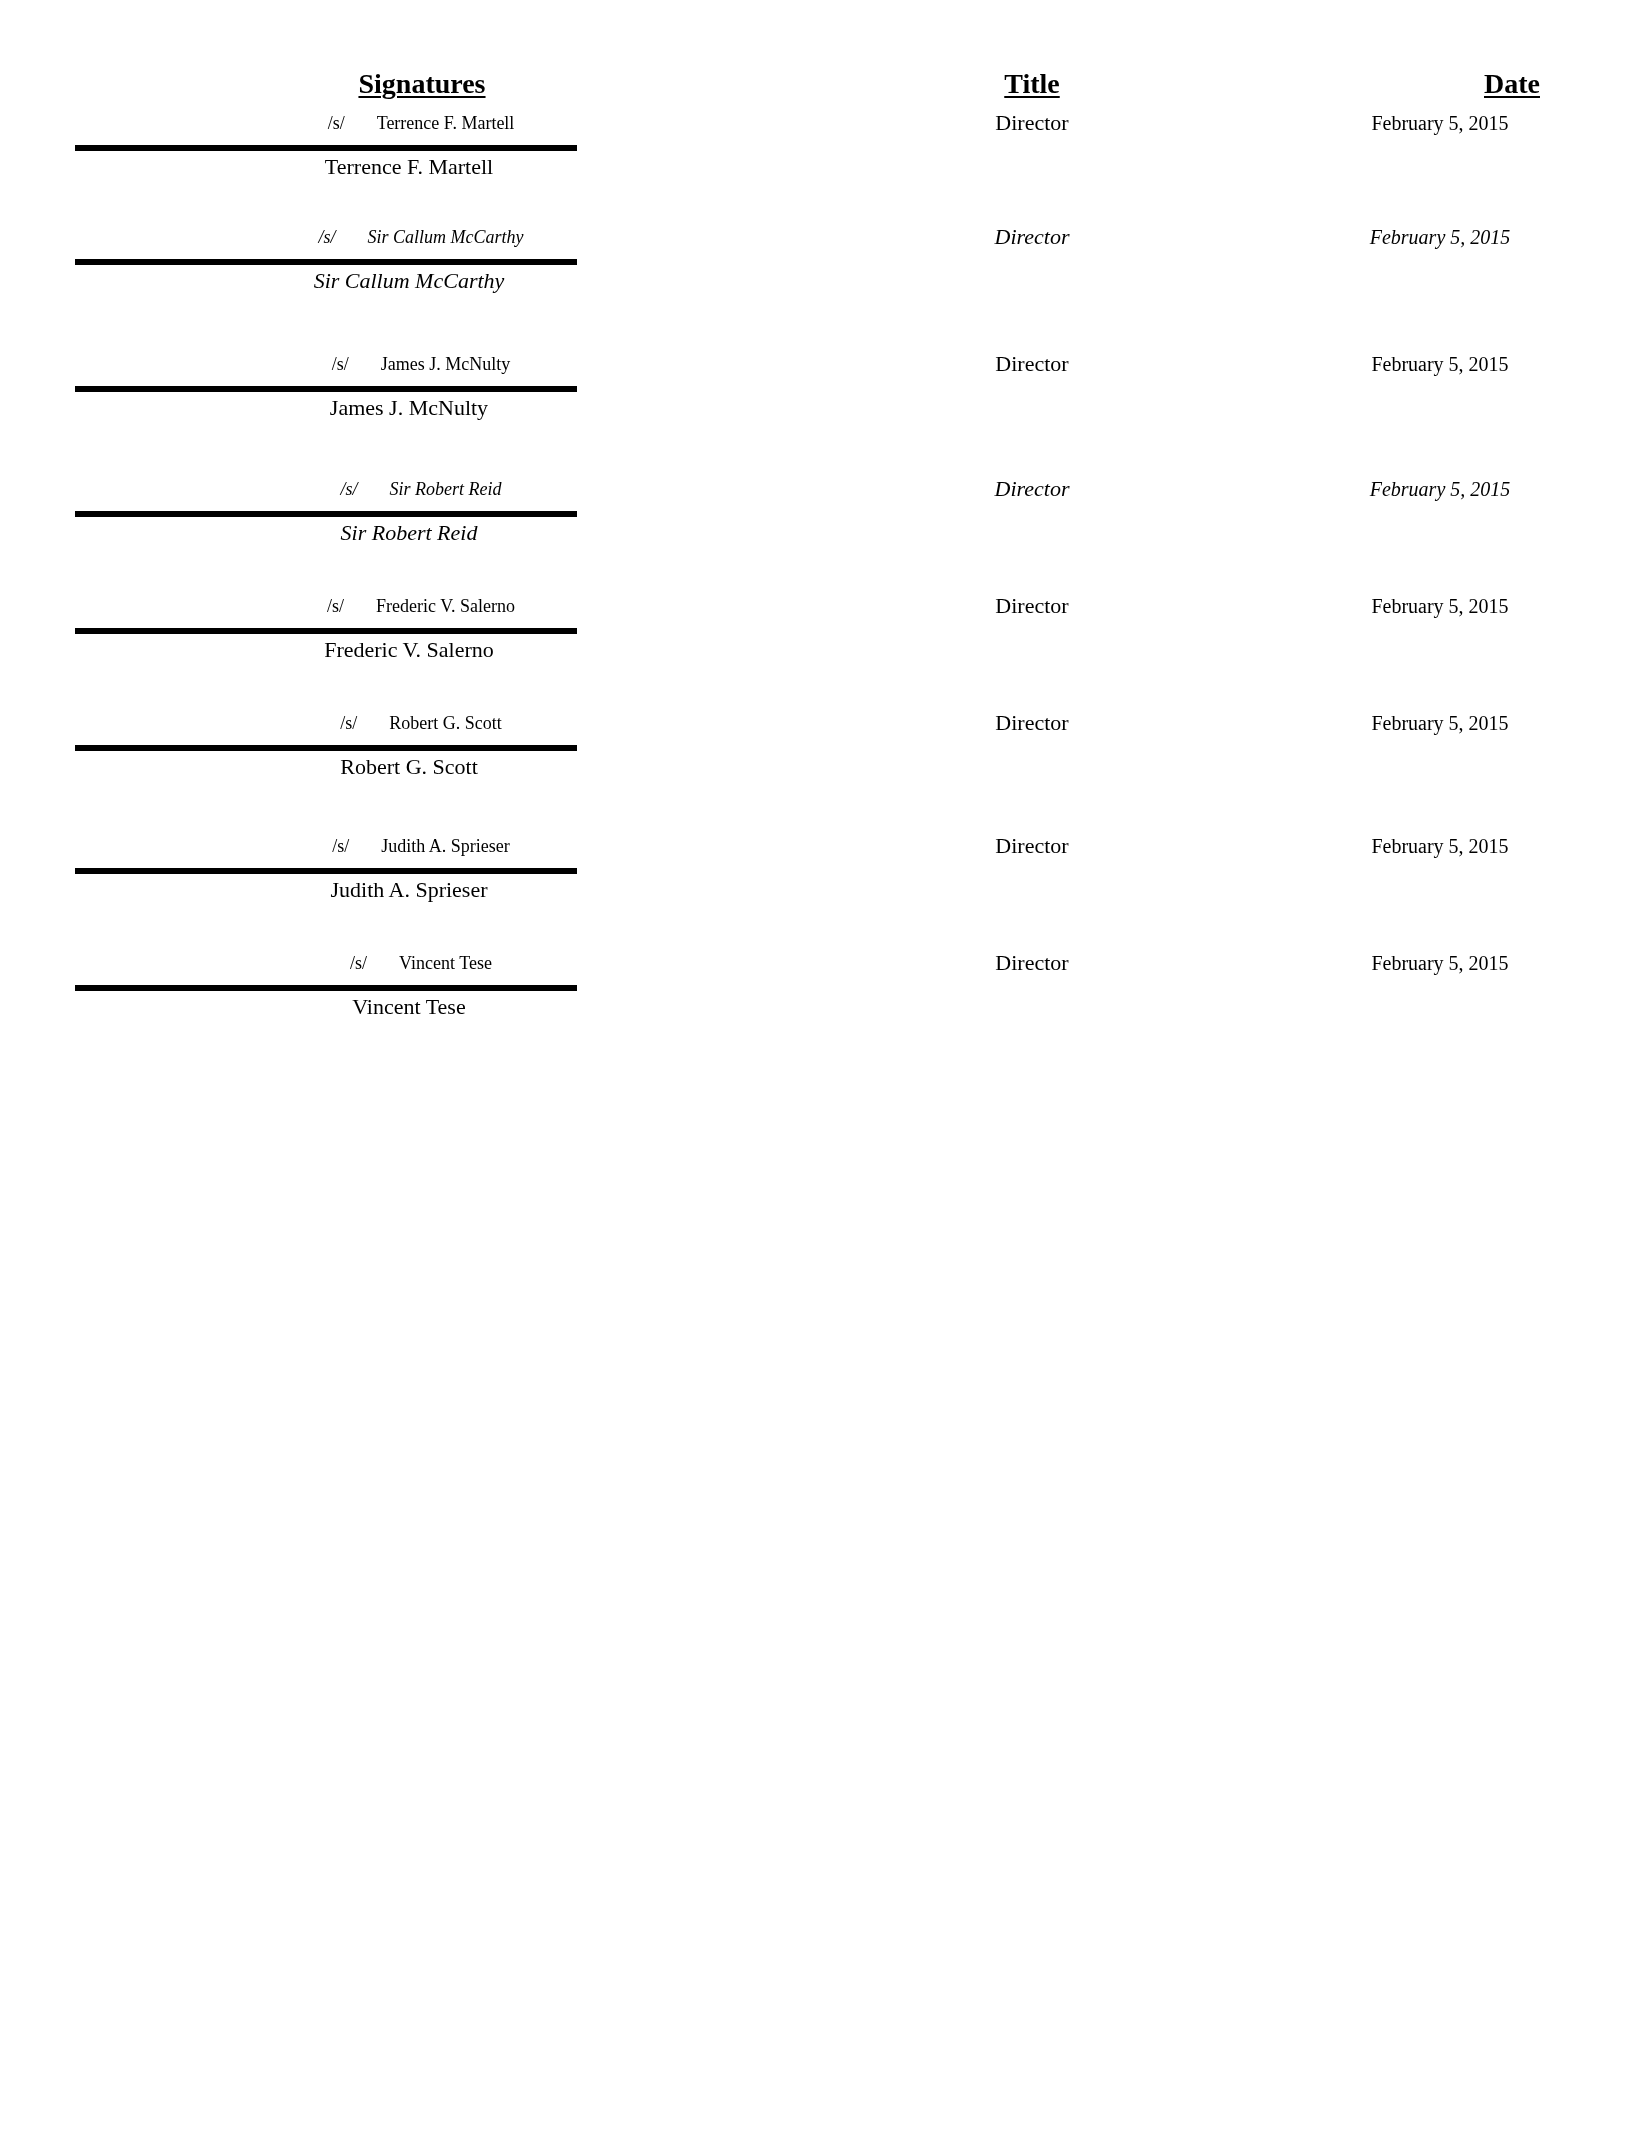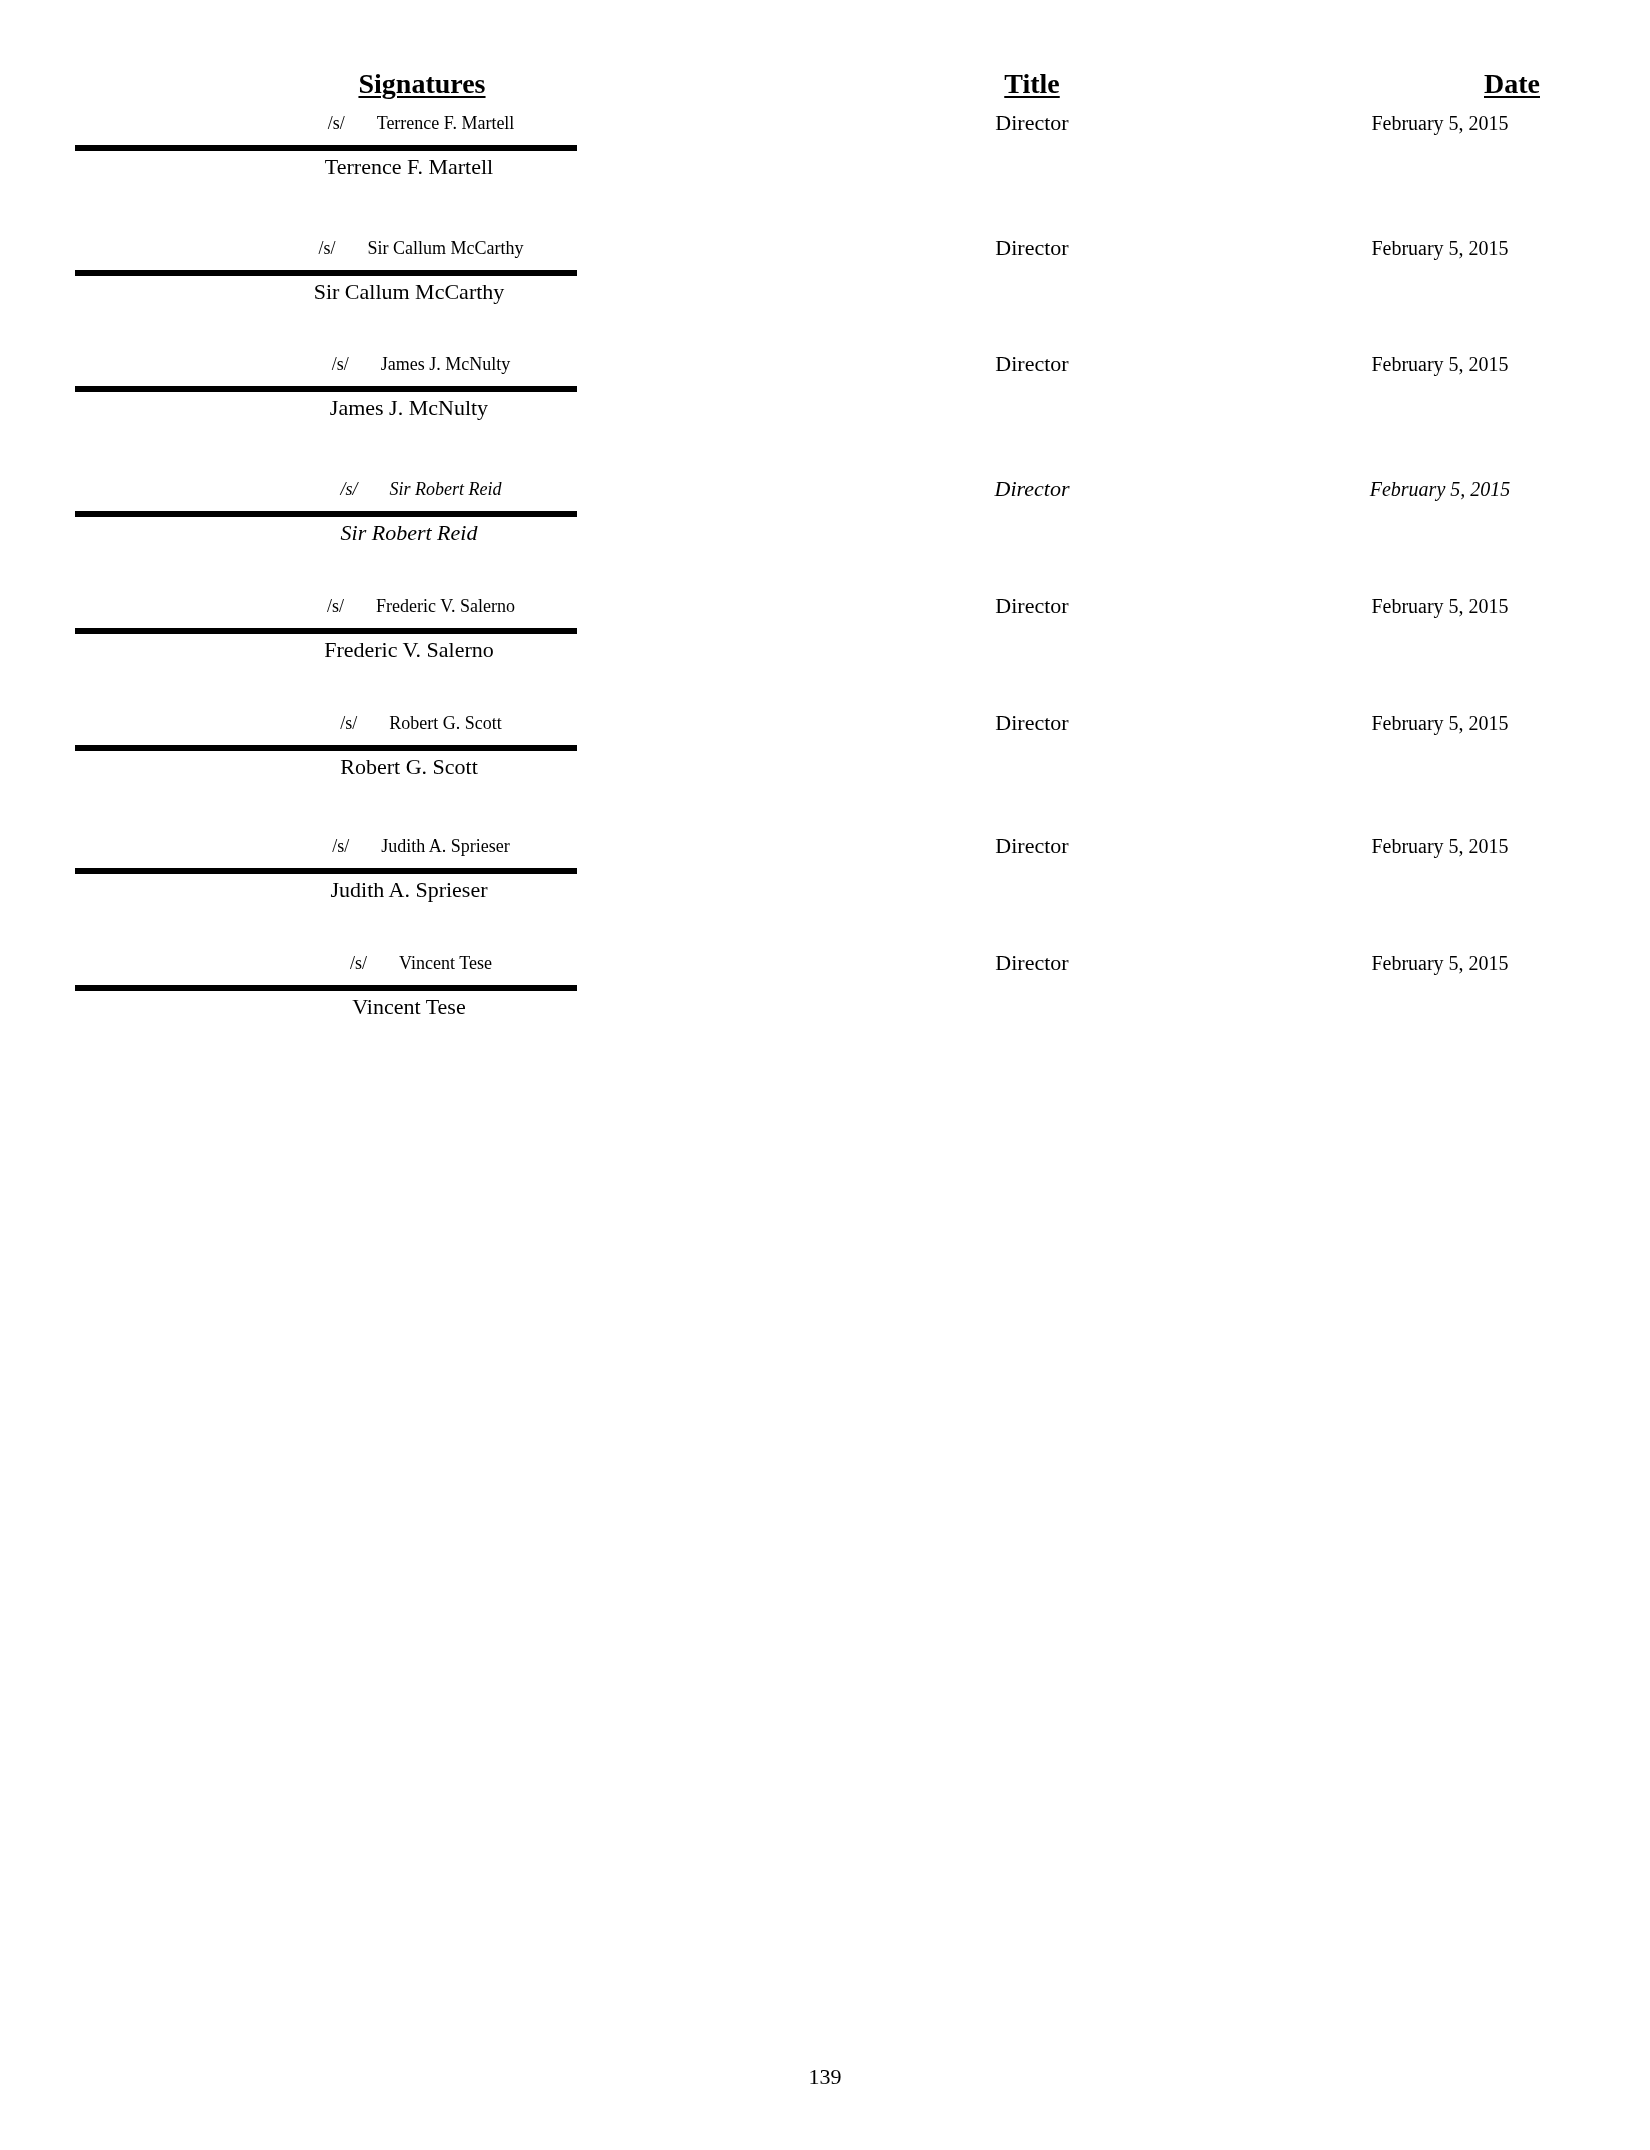--- a/index.html
+++ b/index.html
@@ -101,21 +101,21 @@
   <div class="sig-block" style="top: 110px;">
     <div class="sig-text">
       <span class="slash-s">/s/</span><span class="sig-name">Terrence F. Martell</span>
     </div>
     <div class="rule"></div>
     <div class="printed">Terrence F. Martell</div>
     <div class="title-cell">Director</div>
     <div class="date-cell">February 5, 2015</div>
   </div>
 
-  <div class="sig-block" style="top: 235px;">
+  <div class="sig-block" style="top: 224px; font-style: italic;">
     <div class="sig-text">
       <span class="slash-s">/s/</span><span class="sig-name">Sir Callum McCarthy</span>
     </div>
     <div class="rule"></div>
     <div class="printed">Sir Callum McCarthy</div>
     <div class="title-cell">Director</div>
     <div class="date-cell">February 5, 2015</div>
   </div>
 
   <div class="sig-block" style="top: 351px;">
@@ -172,14 +172,13 @@
     <div class="sig-text">
       <span class="slash-s">/s/</span><span class="sig-name">Vincent Tese</span>
     </div>
     <div class="rule"></div>
     <div class="printed">Vincent Tese</div>
     <div class="title-cell">Director</div>
     <div class="date-cell">February 5, 2015</div>
   </div>
 </div>
 
-  <div class="page-number">139</div>
 </div>
 
 </body></html>

